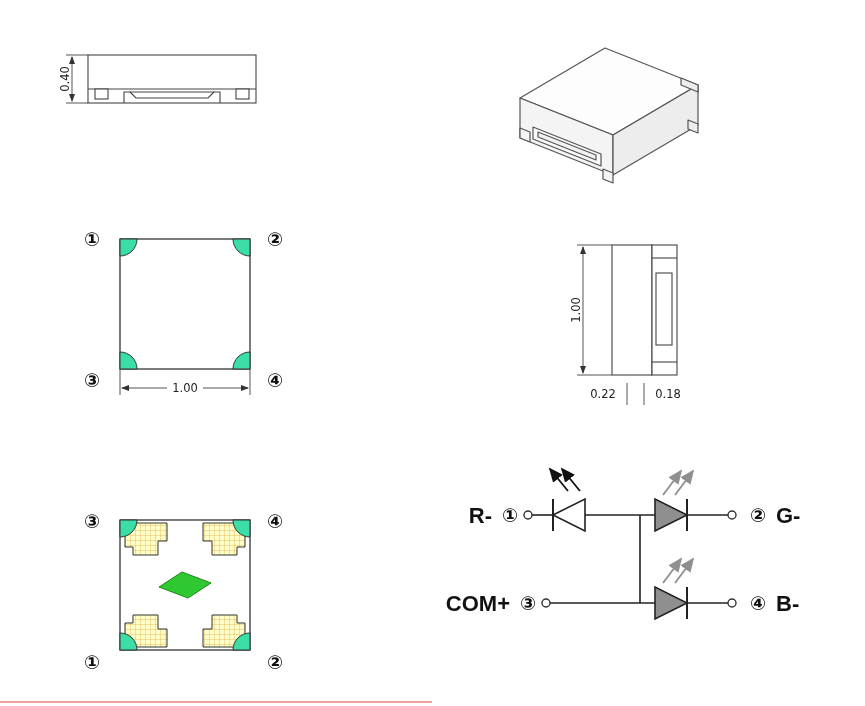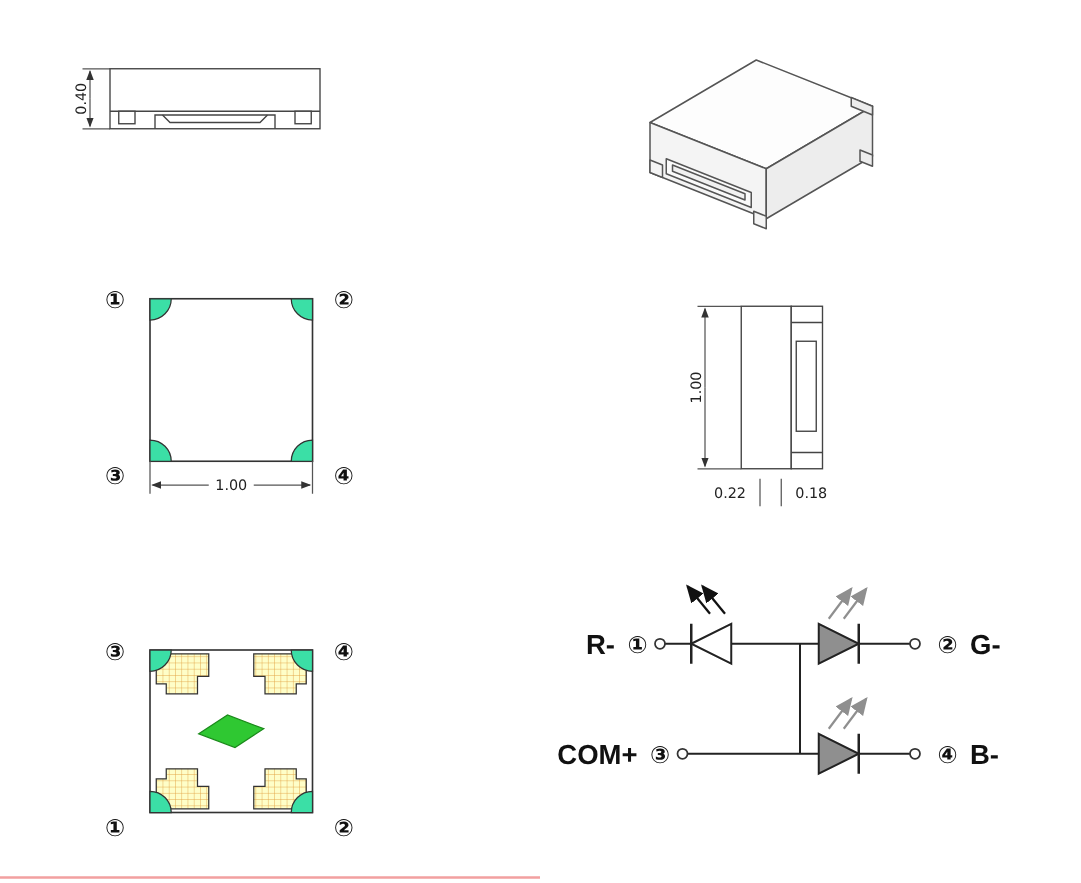--- a/index.html
+++ b/index.html
@@ -79,21 +79,21 @@
         <line x1="131" y1="173" x2="176" y2="173" marker-end="url(#ar3)"></line>
       </g>
       <text class="dim" x="113" y="177" text-anchor="middle">1.00</text>
       <text class="pin" x="20" y="31" text-anchor="middle">①</text>
       <text class="pin" x="203" y="31" text-anchor="middle">②</text>
       <text class="pin" x="20" y="172" text-anchor="middle">③</text>
       <text class="pin" x="203" y="172" text-anchor="middle">④</text>
     </svg>
   </div>
 
-  <div class="view" style="left:528px;top:228px">
+  <div class="view" style="left:547px;top:228px">
     <svg width="175" height="185" viewBox="0 0 175 185">
       <defs>
         <marker id="ar4" markerWidth="10" markerHeight="8" refX="7" refY="3" orient="auto">
           <path d="M0,0 L8,3 L0,6 Z" fill="#333"></path>
         </marker>
       </defs>
       <g stroke="#444" stroke-width="1.1" fill="#ffffff">
         <rect x="65" y="17" width="40" height="130"></rect>
         <rect x="105" y="17" width="25" height="130"></rect>
         <rect x="109" y="45" width="16" height="72" fill="none"></rect>

